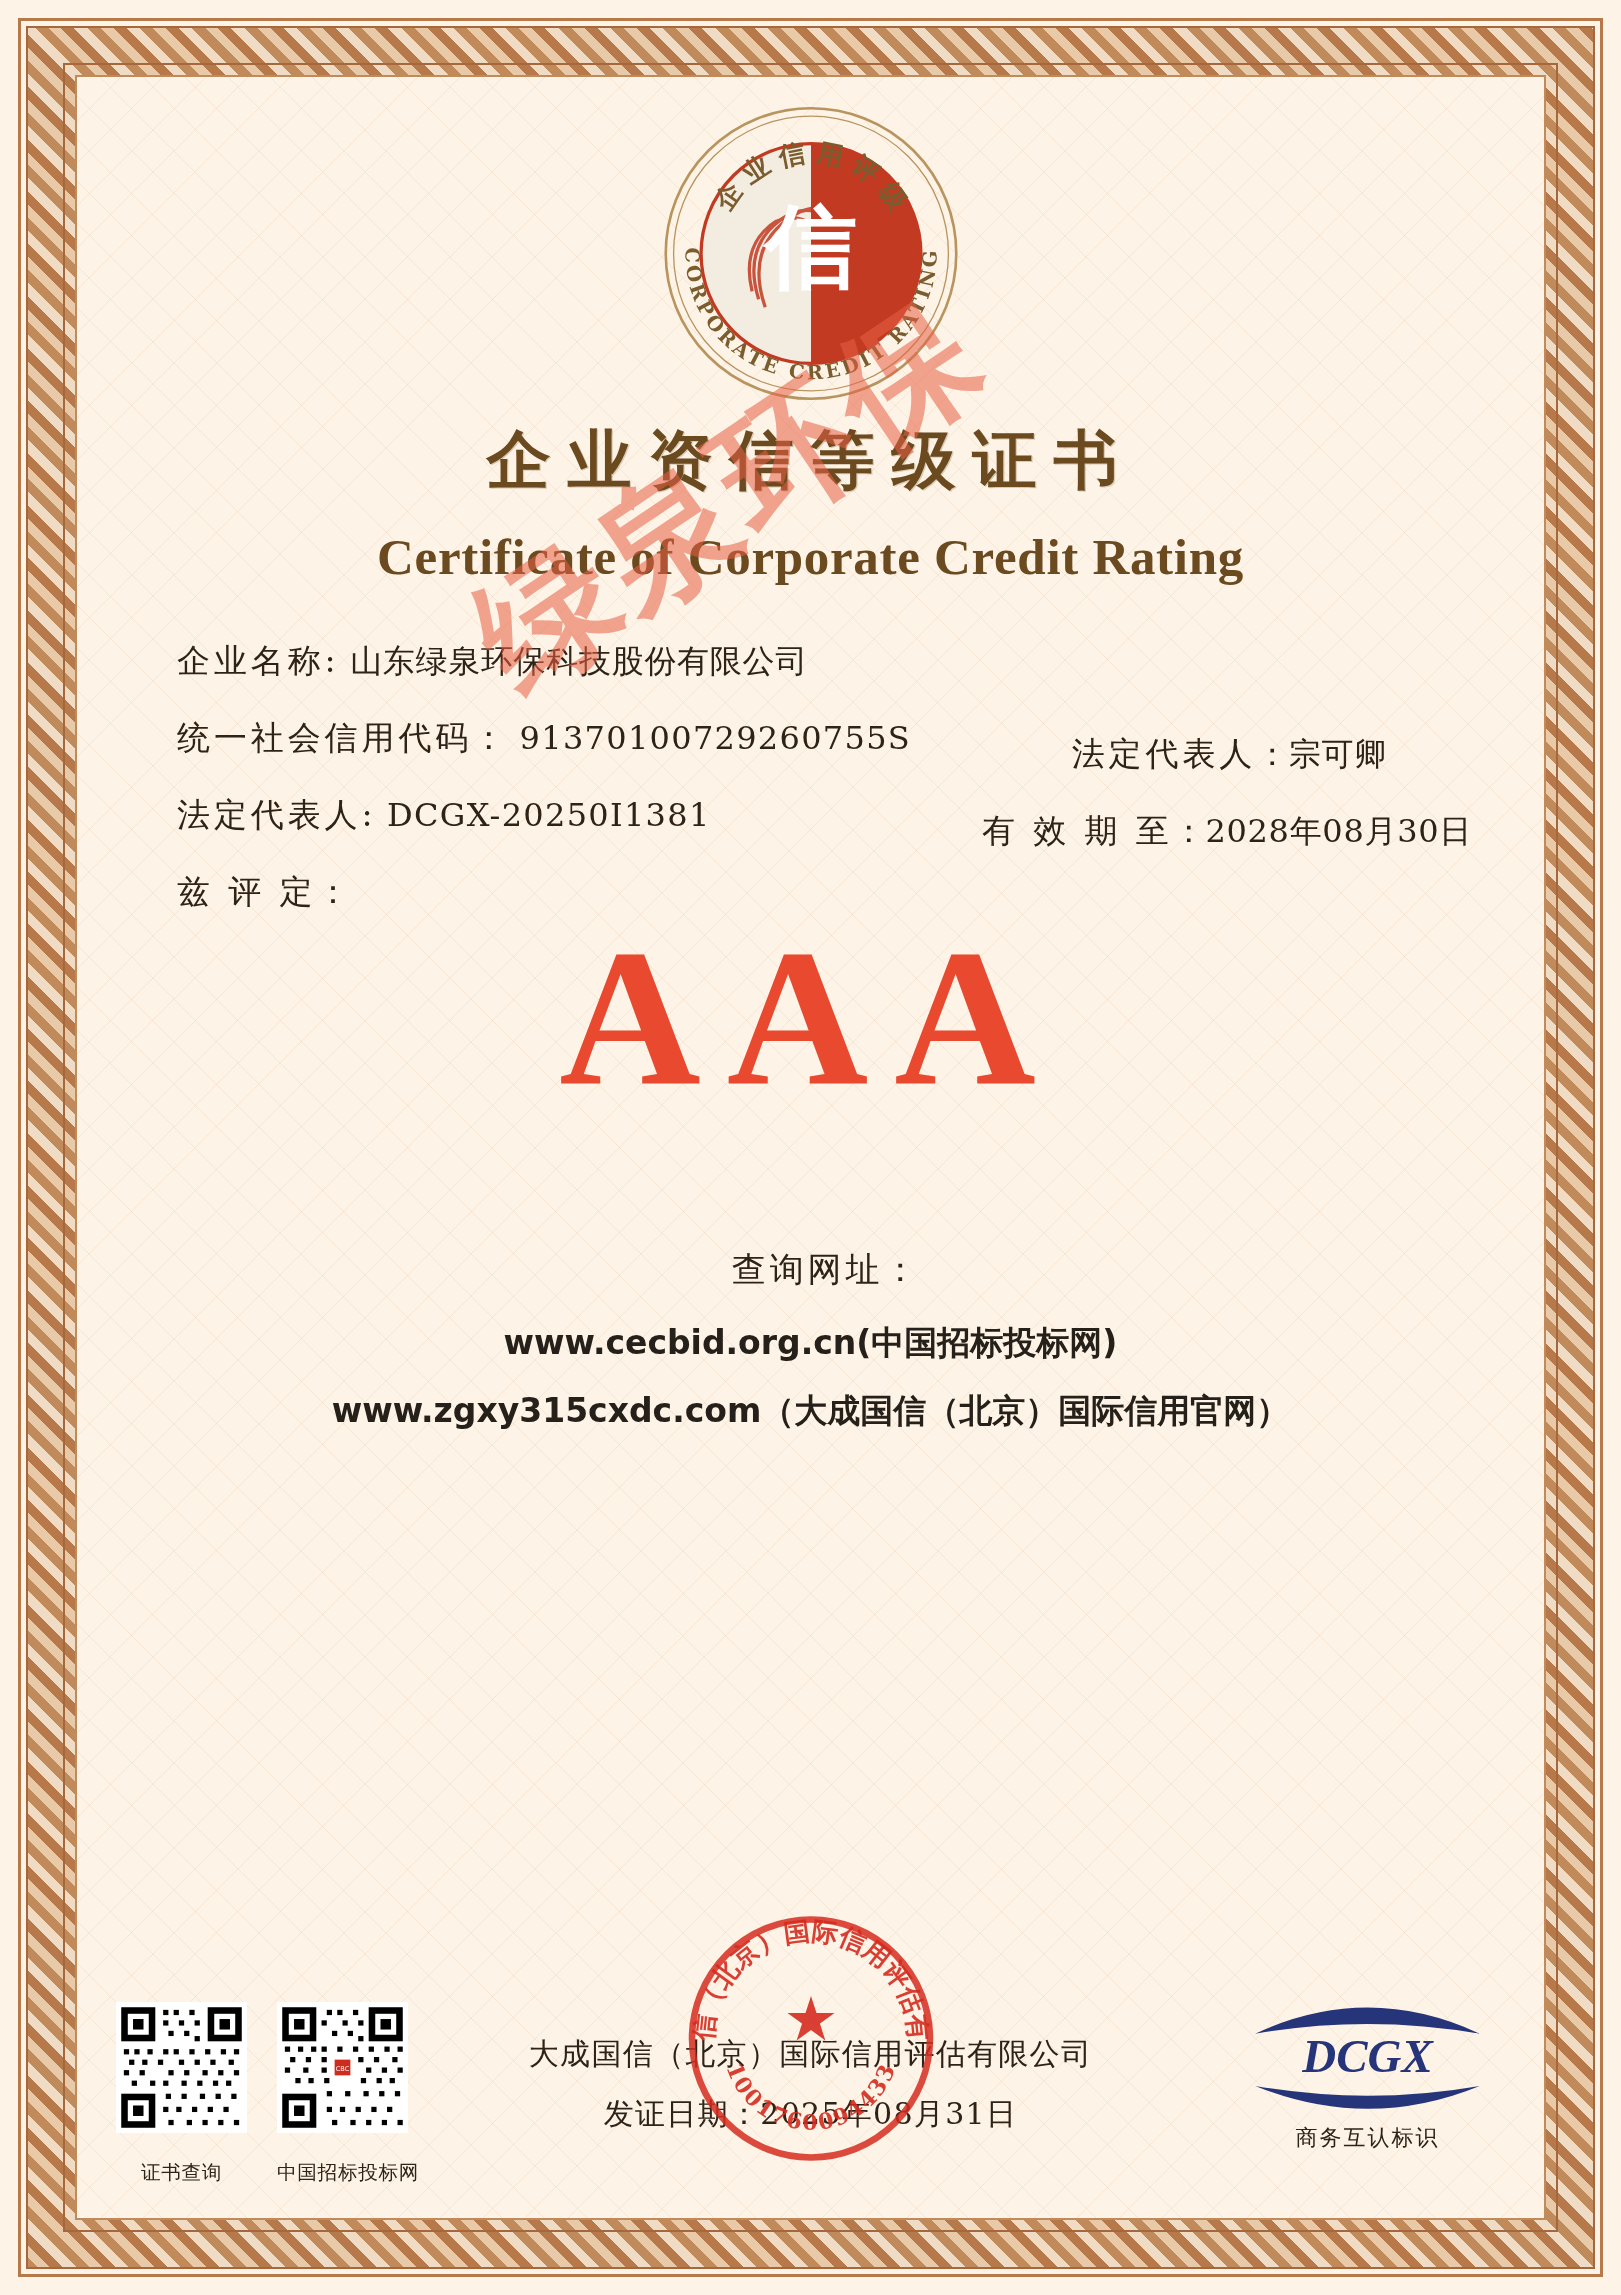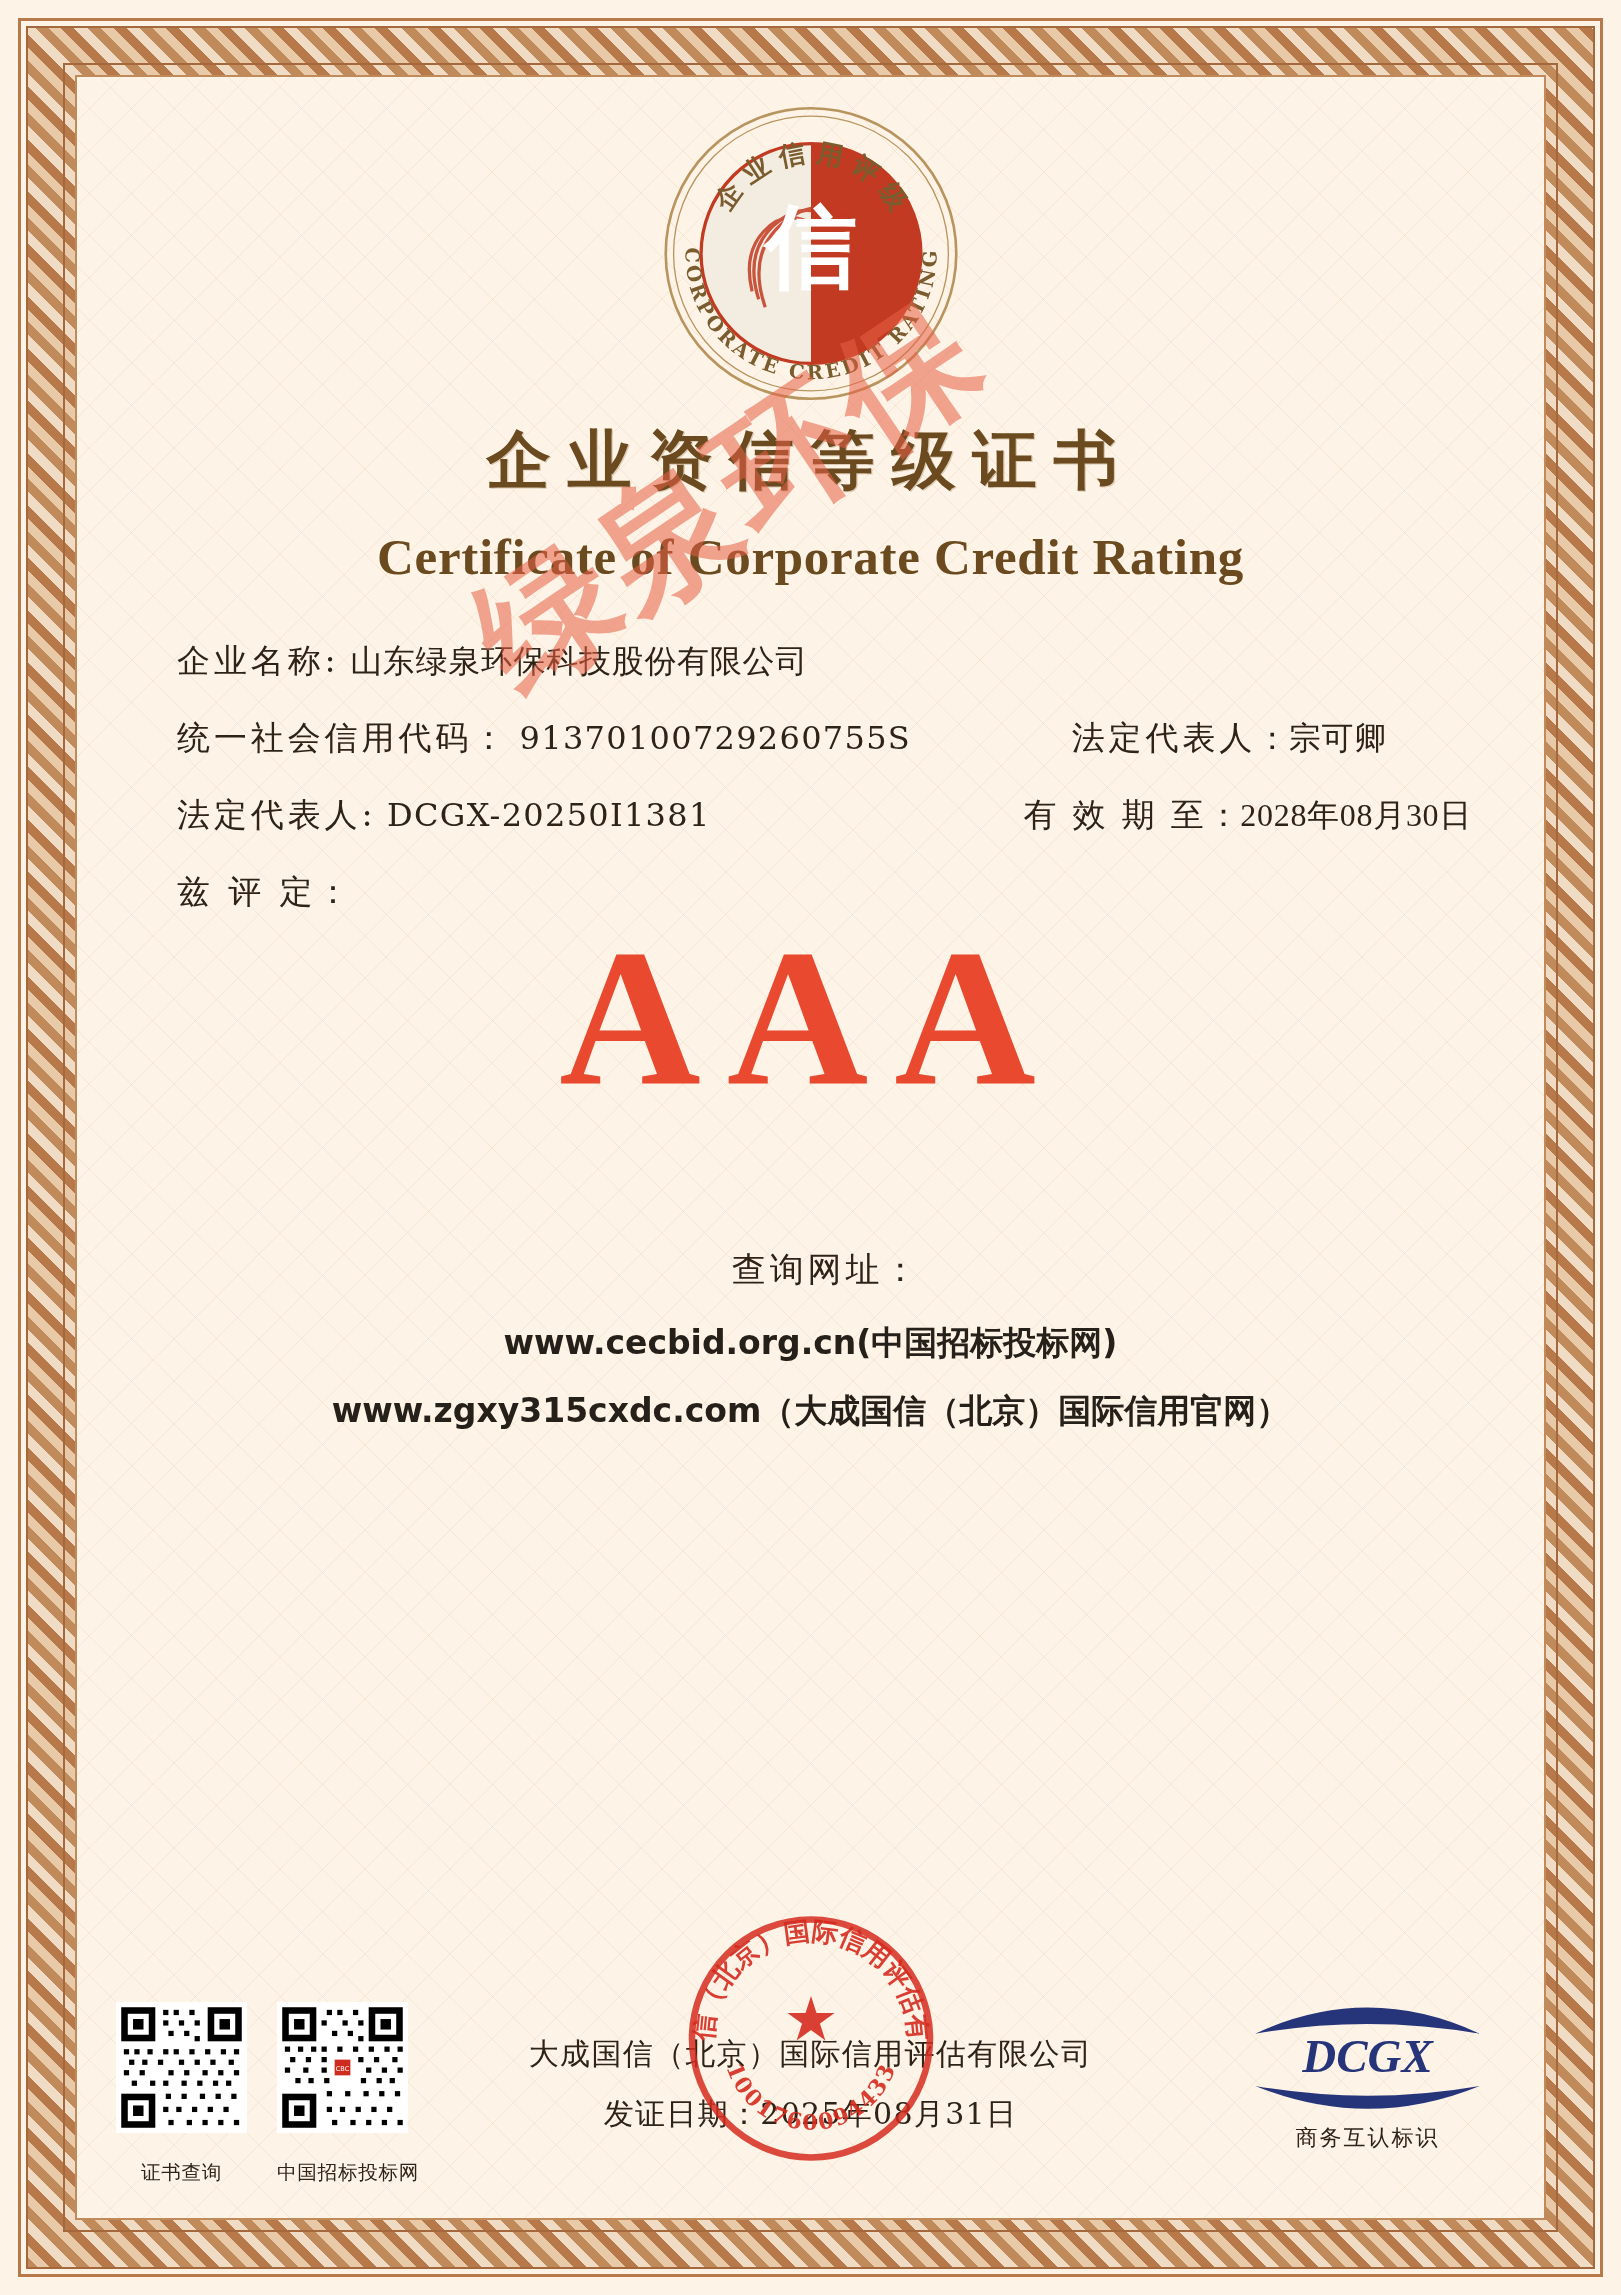--- a/index.html
+++ b/index.html
@@ -125,23 +125,22 @@
     color: #2f2318;
     letter-spacing: 0.7px;
   }
   .val-mono {
     font-family: "DejaVu Serif", serif;
     letter-spacing: 1.3px;
   }
   .right-group {
     position: absolute;
     right: 0;
-    top: 0;
+    top: 16px;
     white-space: nowrap;
-    font-family: Liberation Serif, serif;
   }
   .rep-right { right: 85px; }
 
   
   .grade {
     position: absolute;
     top: 843px;
     left: 0; right: 0;
     text-align: center;
     font-family: "Liberation Serif", serif;

